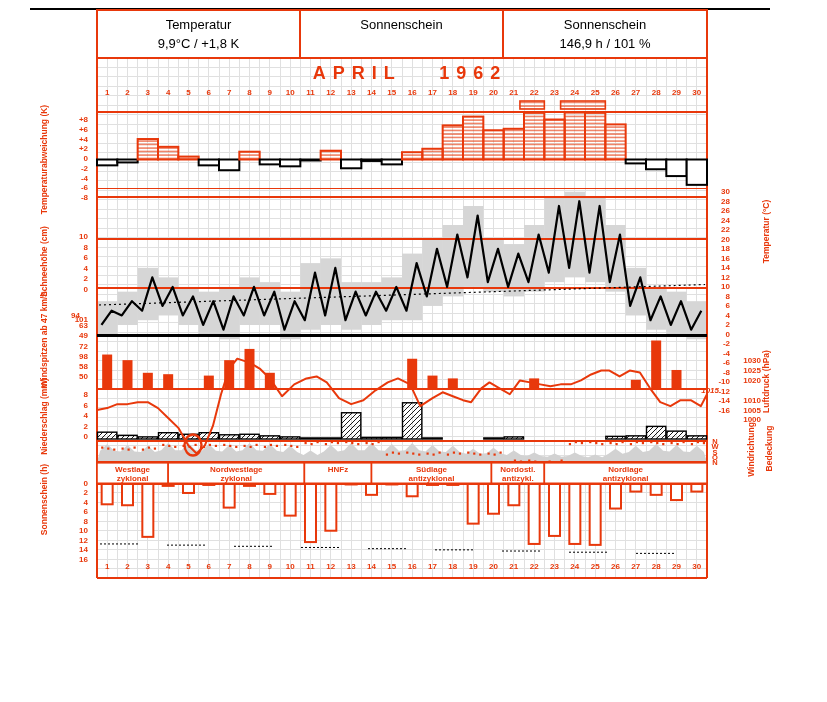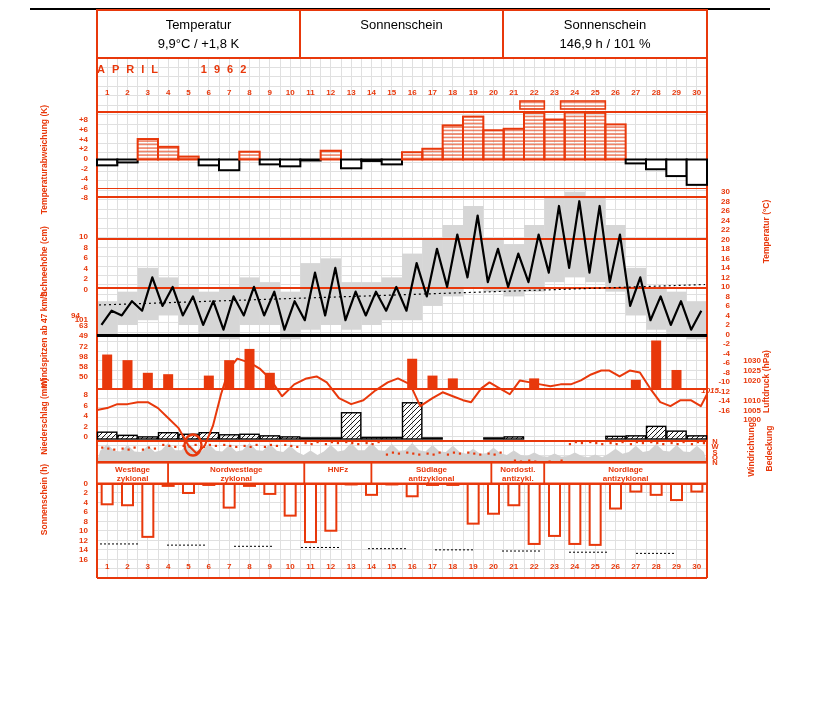--- a/index.html
+++ b/index.html
@@ -3,22 +3,22 @@
 <meta charset="utf-8">
 <style>
   html,body{margin:0;padding:0;background:#fff;}
   #stage{position:relative;width:827px;height:702px;background:#fff;overflow:hidden;
          font-family:"Liberation Sans",sans-serif;}
   #plot{position:absolute;left:0;top:0;z-index:1;}
   #labels{position:absolute;left:0;top:0;width:827px;height:702px;z-index:2;}
   .hbox{position:absolute;top:10px;height:48px;text-align:center;color:#000;}
   .hbox .ht{font-size:13px;margin-top:5px;line-height:19px;}
   .hbox .hv{font-size:13px;line-height:19px;}
-  .month-title{position:absolute;left:97px;top:63px;width:610px;
-    font-size:11px;font-weight:bold;letter-spacing:7px;word-spacing:26px;white-space:pre;}
+  .month-title{position:absolute;left:97px;top:63px;width:610px;text-align:center;
+    font-size:18px;font-weight:bold;letter-spacing:7px;word-spacing:26px;white-space:pre;padding-left:8px;}
   .red{color:#e8380b;}
   .tick{position:absolute;font-size:8px;font-weight:bold;line-height:8px;}
   .tick.r{text-align:right;}
   .tick.c{text-align:center;}
   .dayn{position:absolute;font-size:8px;font-weight:bold;text-align:center;line-height:10px;}
   .vlabel{position:absolute;width:200px;text-align:center;font-size:8.5px;font-weight:bold;
     transform:rotate(-90deg);white-space:nowrap;line-height:9px;}
   .wl{position:absolute;text-align:center;font-size:8px;font-weight:bold;line-height:9px;}
 </style>
 </head>

